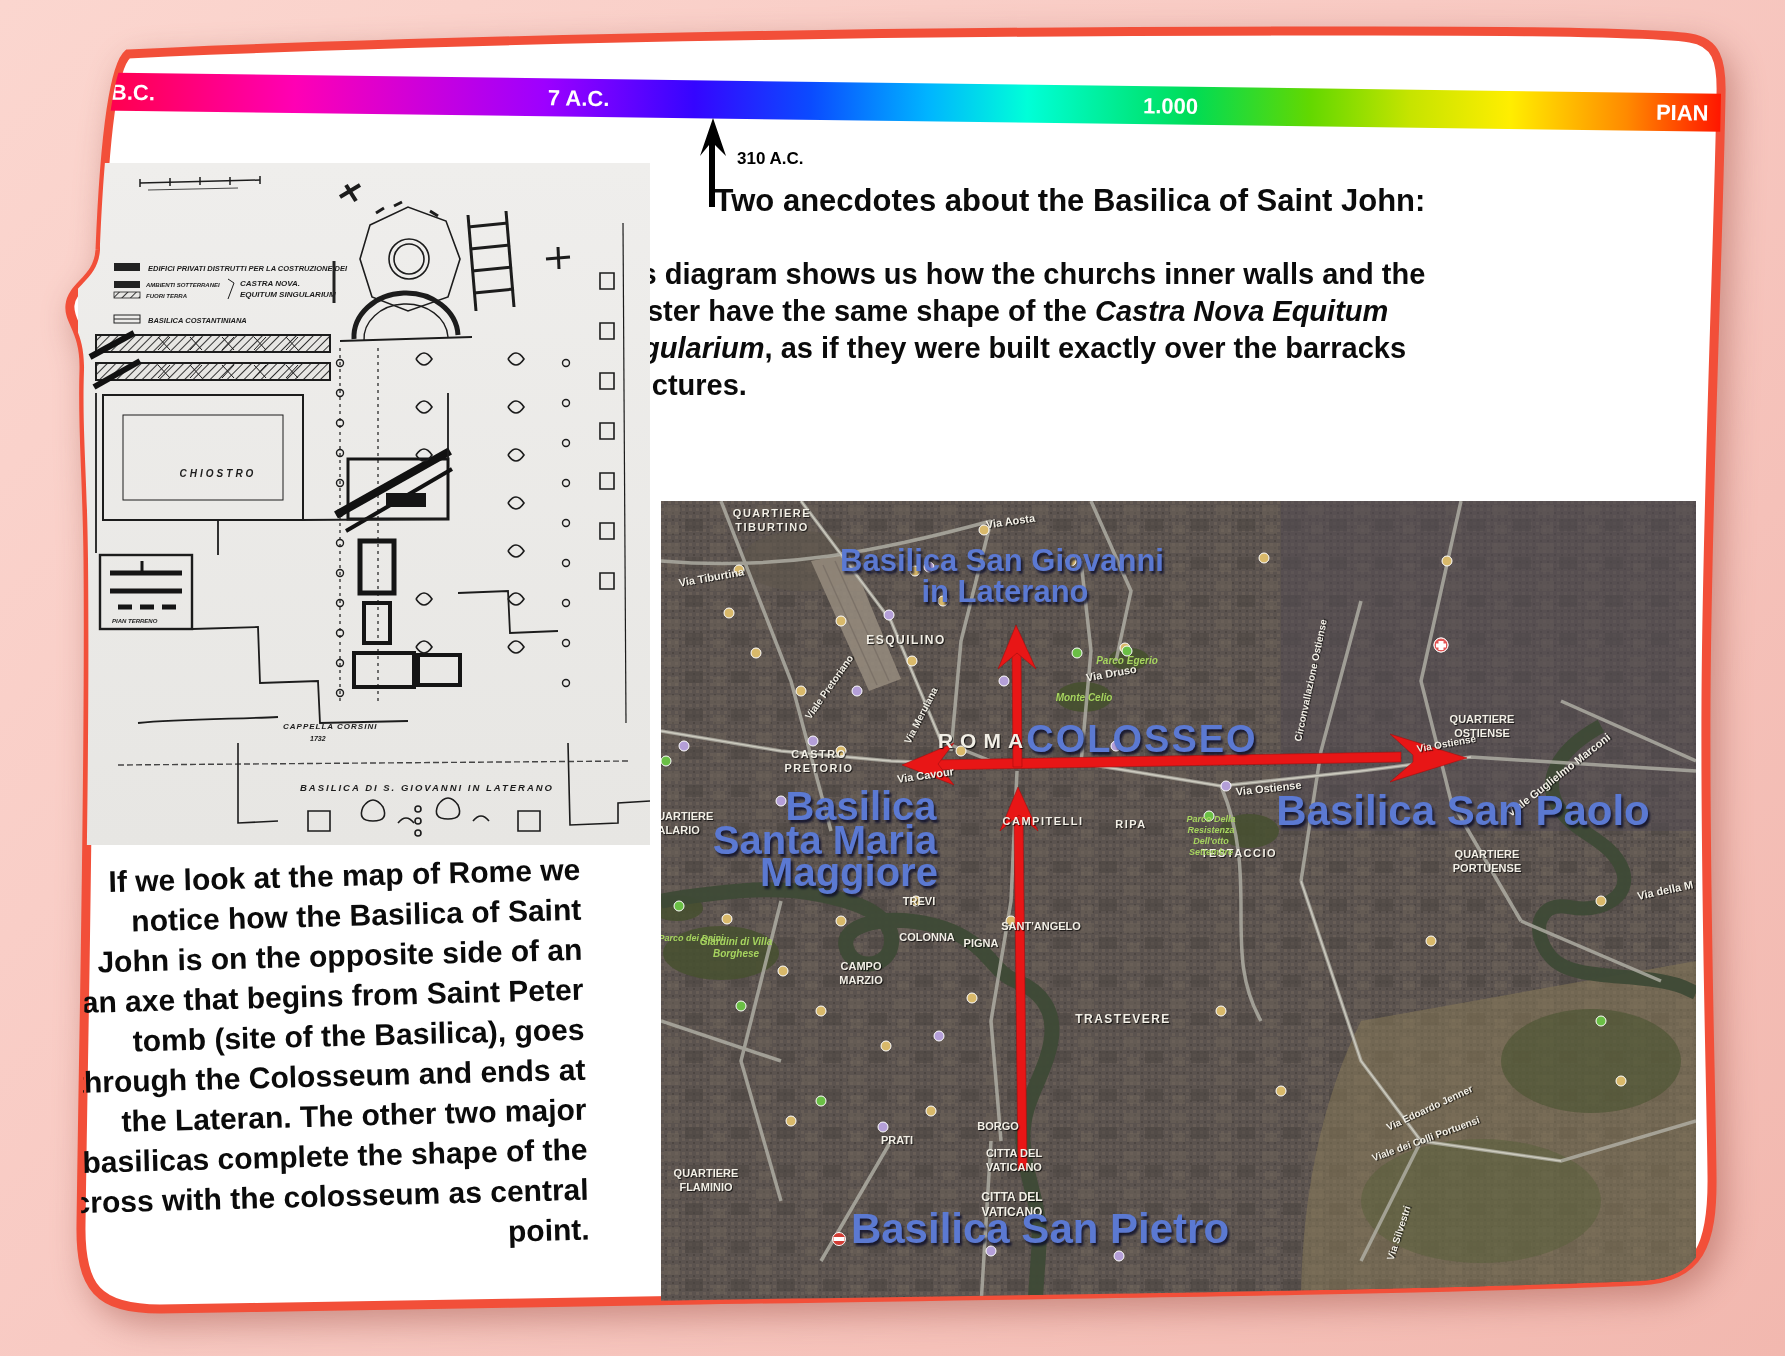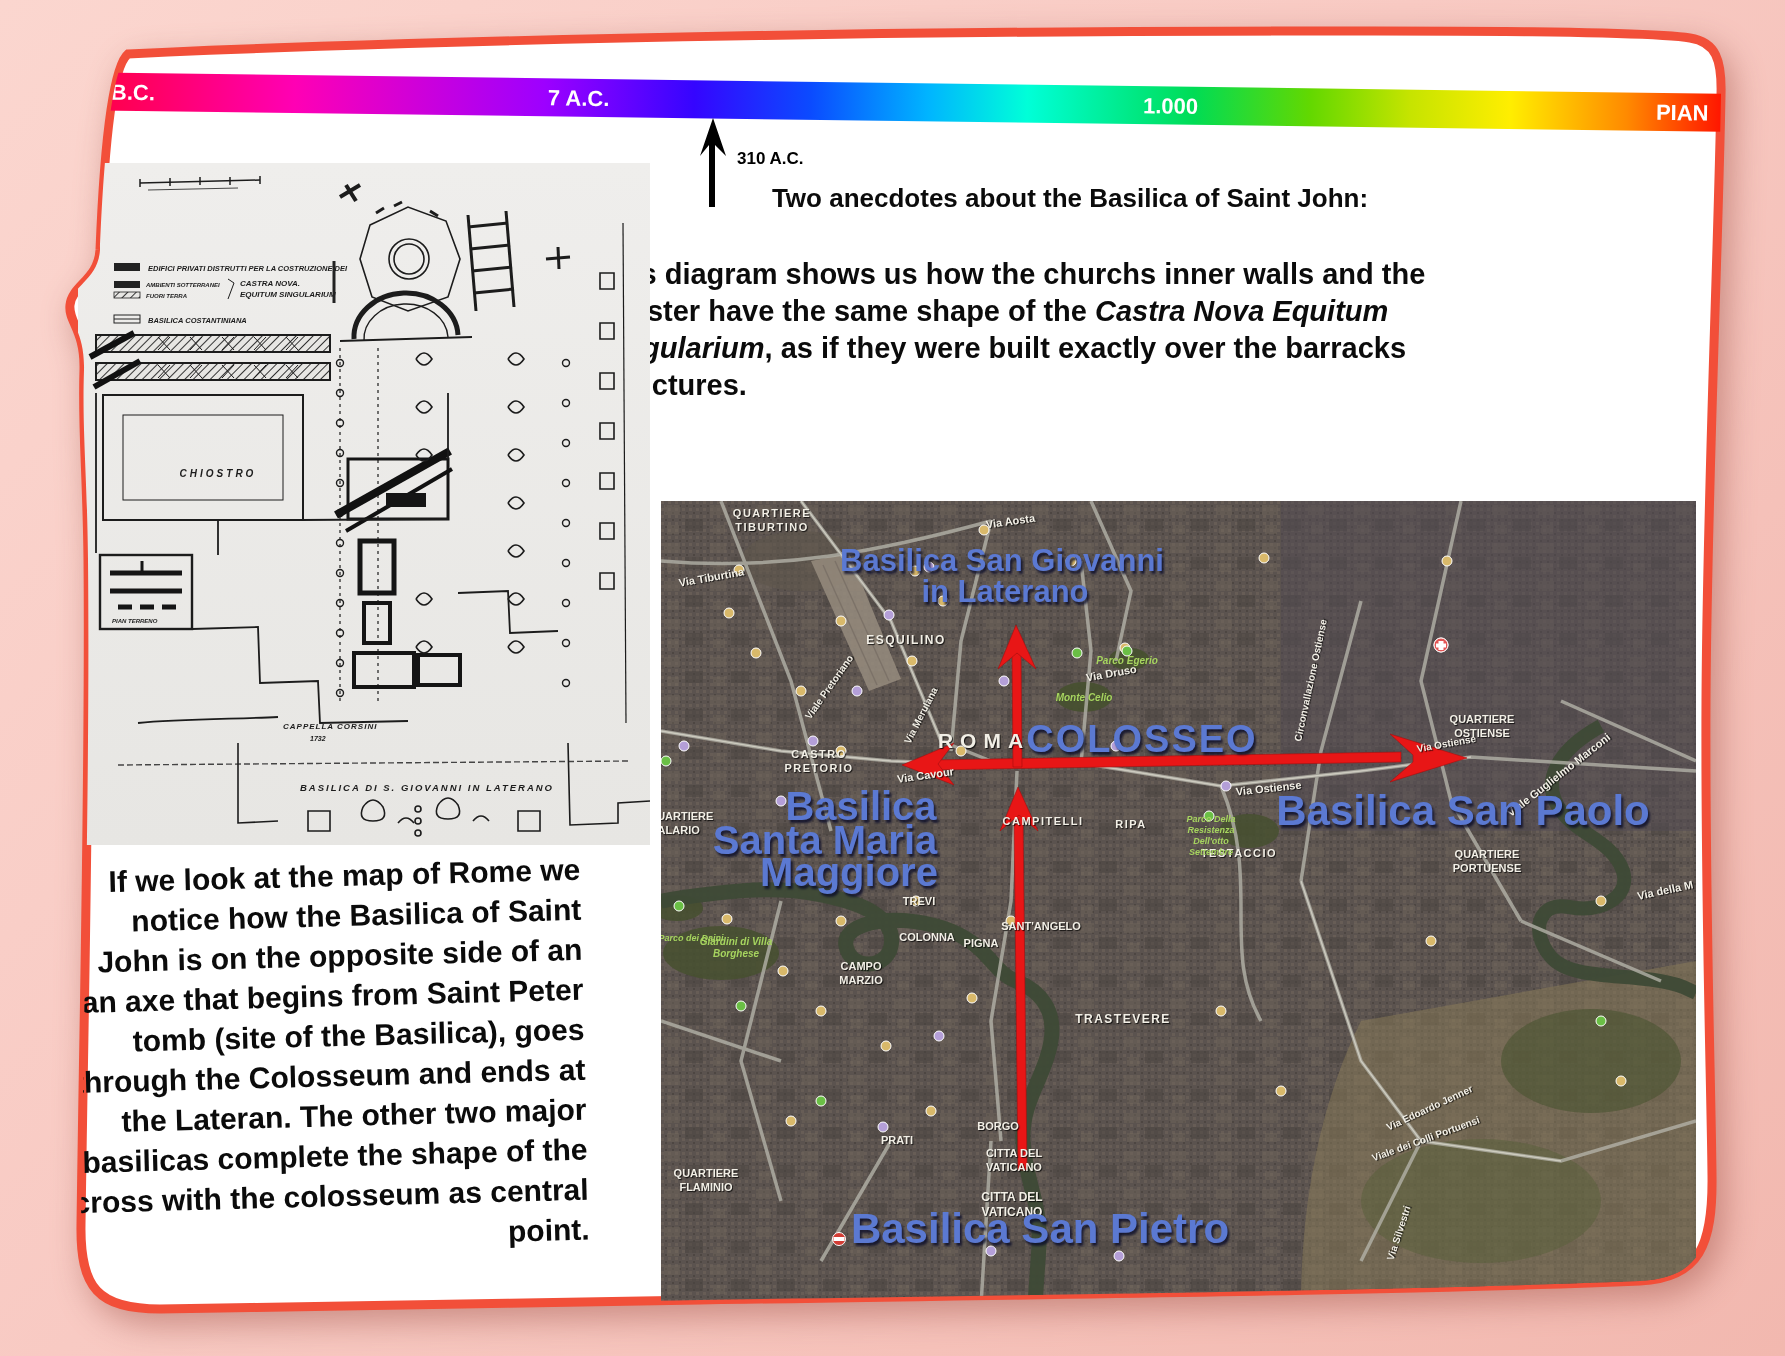--- a/index.html
+++ b/index.html
@@ -11,21 +11,21 @@
     clip-path:path('M 128,54 C 420,40 900,30 1375,31 C 1520,31 1660,33 1690,38 C 1716,42 1722,60 1721,95 C 1718,260 1707,500 1706,700 C 1705,900 1711,1080 1712,1175 C 1713,1245 1700,1278 1640,1281 C 1400,1291 1000,1295 700,1300 C 450,1304 250,1309 160,1309 C 98,1309 80,1288 81,1225 C 84,1000 90,760 88,560 C 87,470 82,430 84,370 C 85,330 68,322 70,305 C 72,285 98,280 100,250 C 102,200 108,70 128,54 Z');}
   .abs{position:absolute;}
   
   .ribbon{left:62px;top:72px;width:1665px;height:38px;transform:rotate(0.75deg);transform-origin:left top;
     background:linear-gradient(90deg,#ff0033 0%,#ff00b4 14%,#9d00ff 29%,#3505ff 38%,#0b4bff 45%,#00b4ff 52%,#00ffd8 58%,#00dc55 68%,#63d800 75%,#c6e400 81%,#ffee00 87%,#ff8a00 94%,#ff0f00 100%);}
   .ribbon .tl{position:absolute;top:7px;color:#fff;font-weight:bold;font-size:22px;white-space:nowrap;}
   .marker-text{font-weight:bold;font-size:17px;color:#000;white-space:nowrap;}
   
   .planbox{left:78px;top:163px;width:572px;height:682px;background:linear-gradient(180deg,#efeeec,#e7e6e3);font-style:italic;}
   
-  .headline{left:640px;top:183px;width:860px;text-align:center;font-size:26px;font-weight:bold;color:#0b0b0b;}
+  .headline{left:640px;top:183px;width:860px;text-align:center;font-size:31px;font-weight:bold;color:#0b0b0b;}
   .para{left:597px;top:256px;width:900px;font-size:29px;line-height:37px;font-weight:bold;color:#0b0b0b;}
   .leftblock{left:28px;top:857px;width:557px;text-align:right;font-size:30px;line-height:40px;font-weight:bold;
              color:#0b0b0b;white-space:pre-line;transform:rotate(-1.5deg);}
   
   .mapbox{left:661px;top:501px;width:1035px;height:804px;}
   svg text{font-family:"Liberation Sans","DejaVu Sans",sans-serif;}
   .wlab{fill:#f2efe6;font-weight:bold;text-shadow:1px 1px 1px rgba(0,0,0,.8);}
   .glab{fill:#a6d45f;font-style:italic;font-weight:bold;}
   .blab{fill:#5b79d2;font-weight:bold;filter:drop-shadow(2px 3px 1px rgba(8,10,40,.78));}
   .plan-ink{stroke:#1c1c1c;fill:none;}

